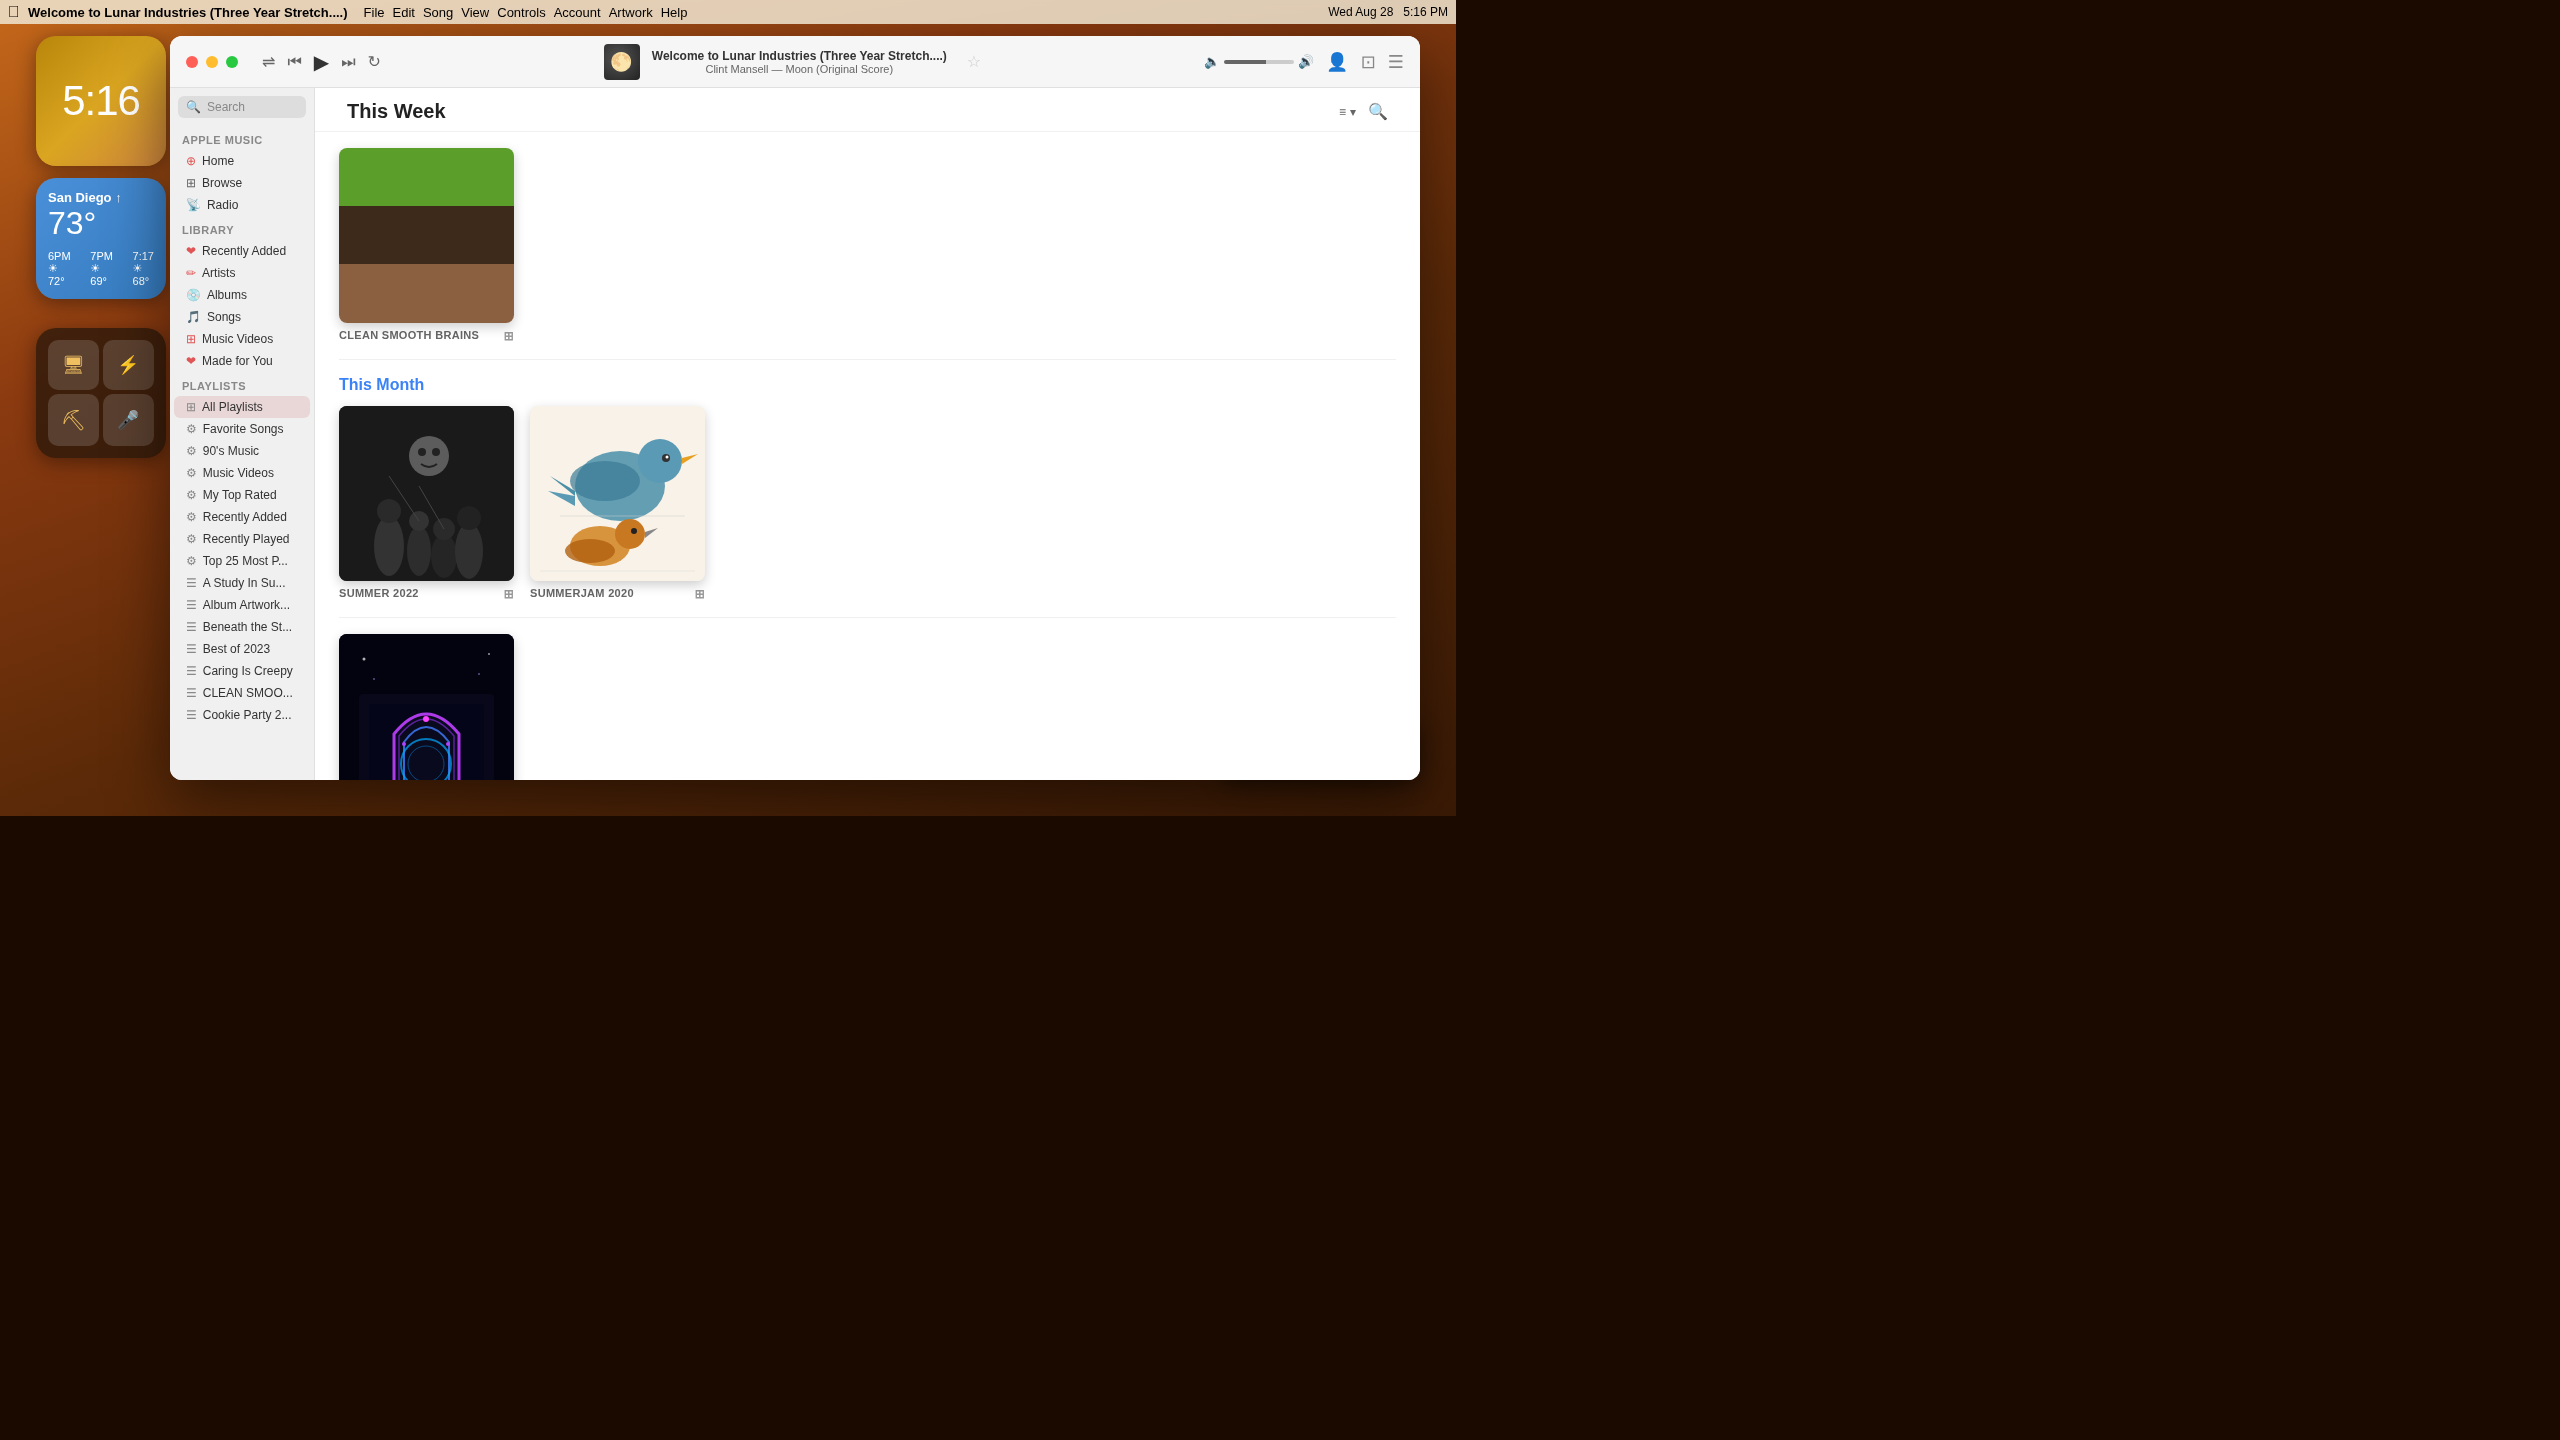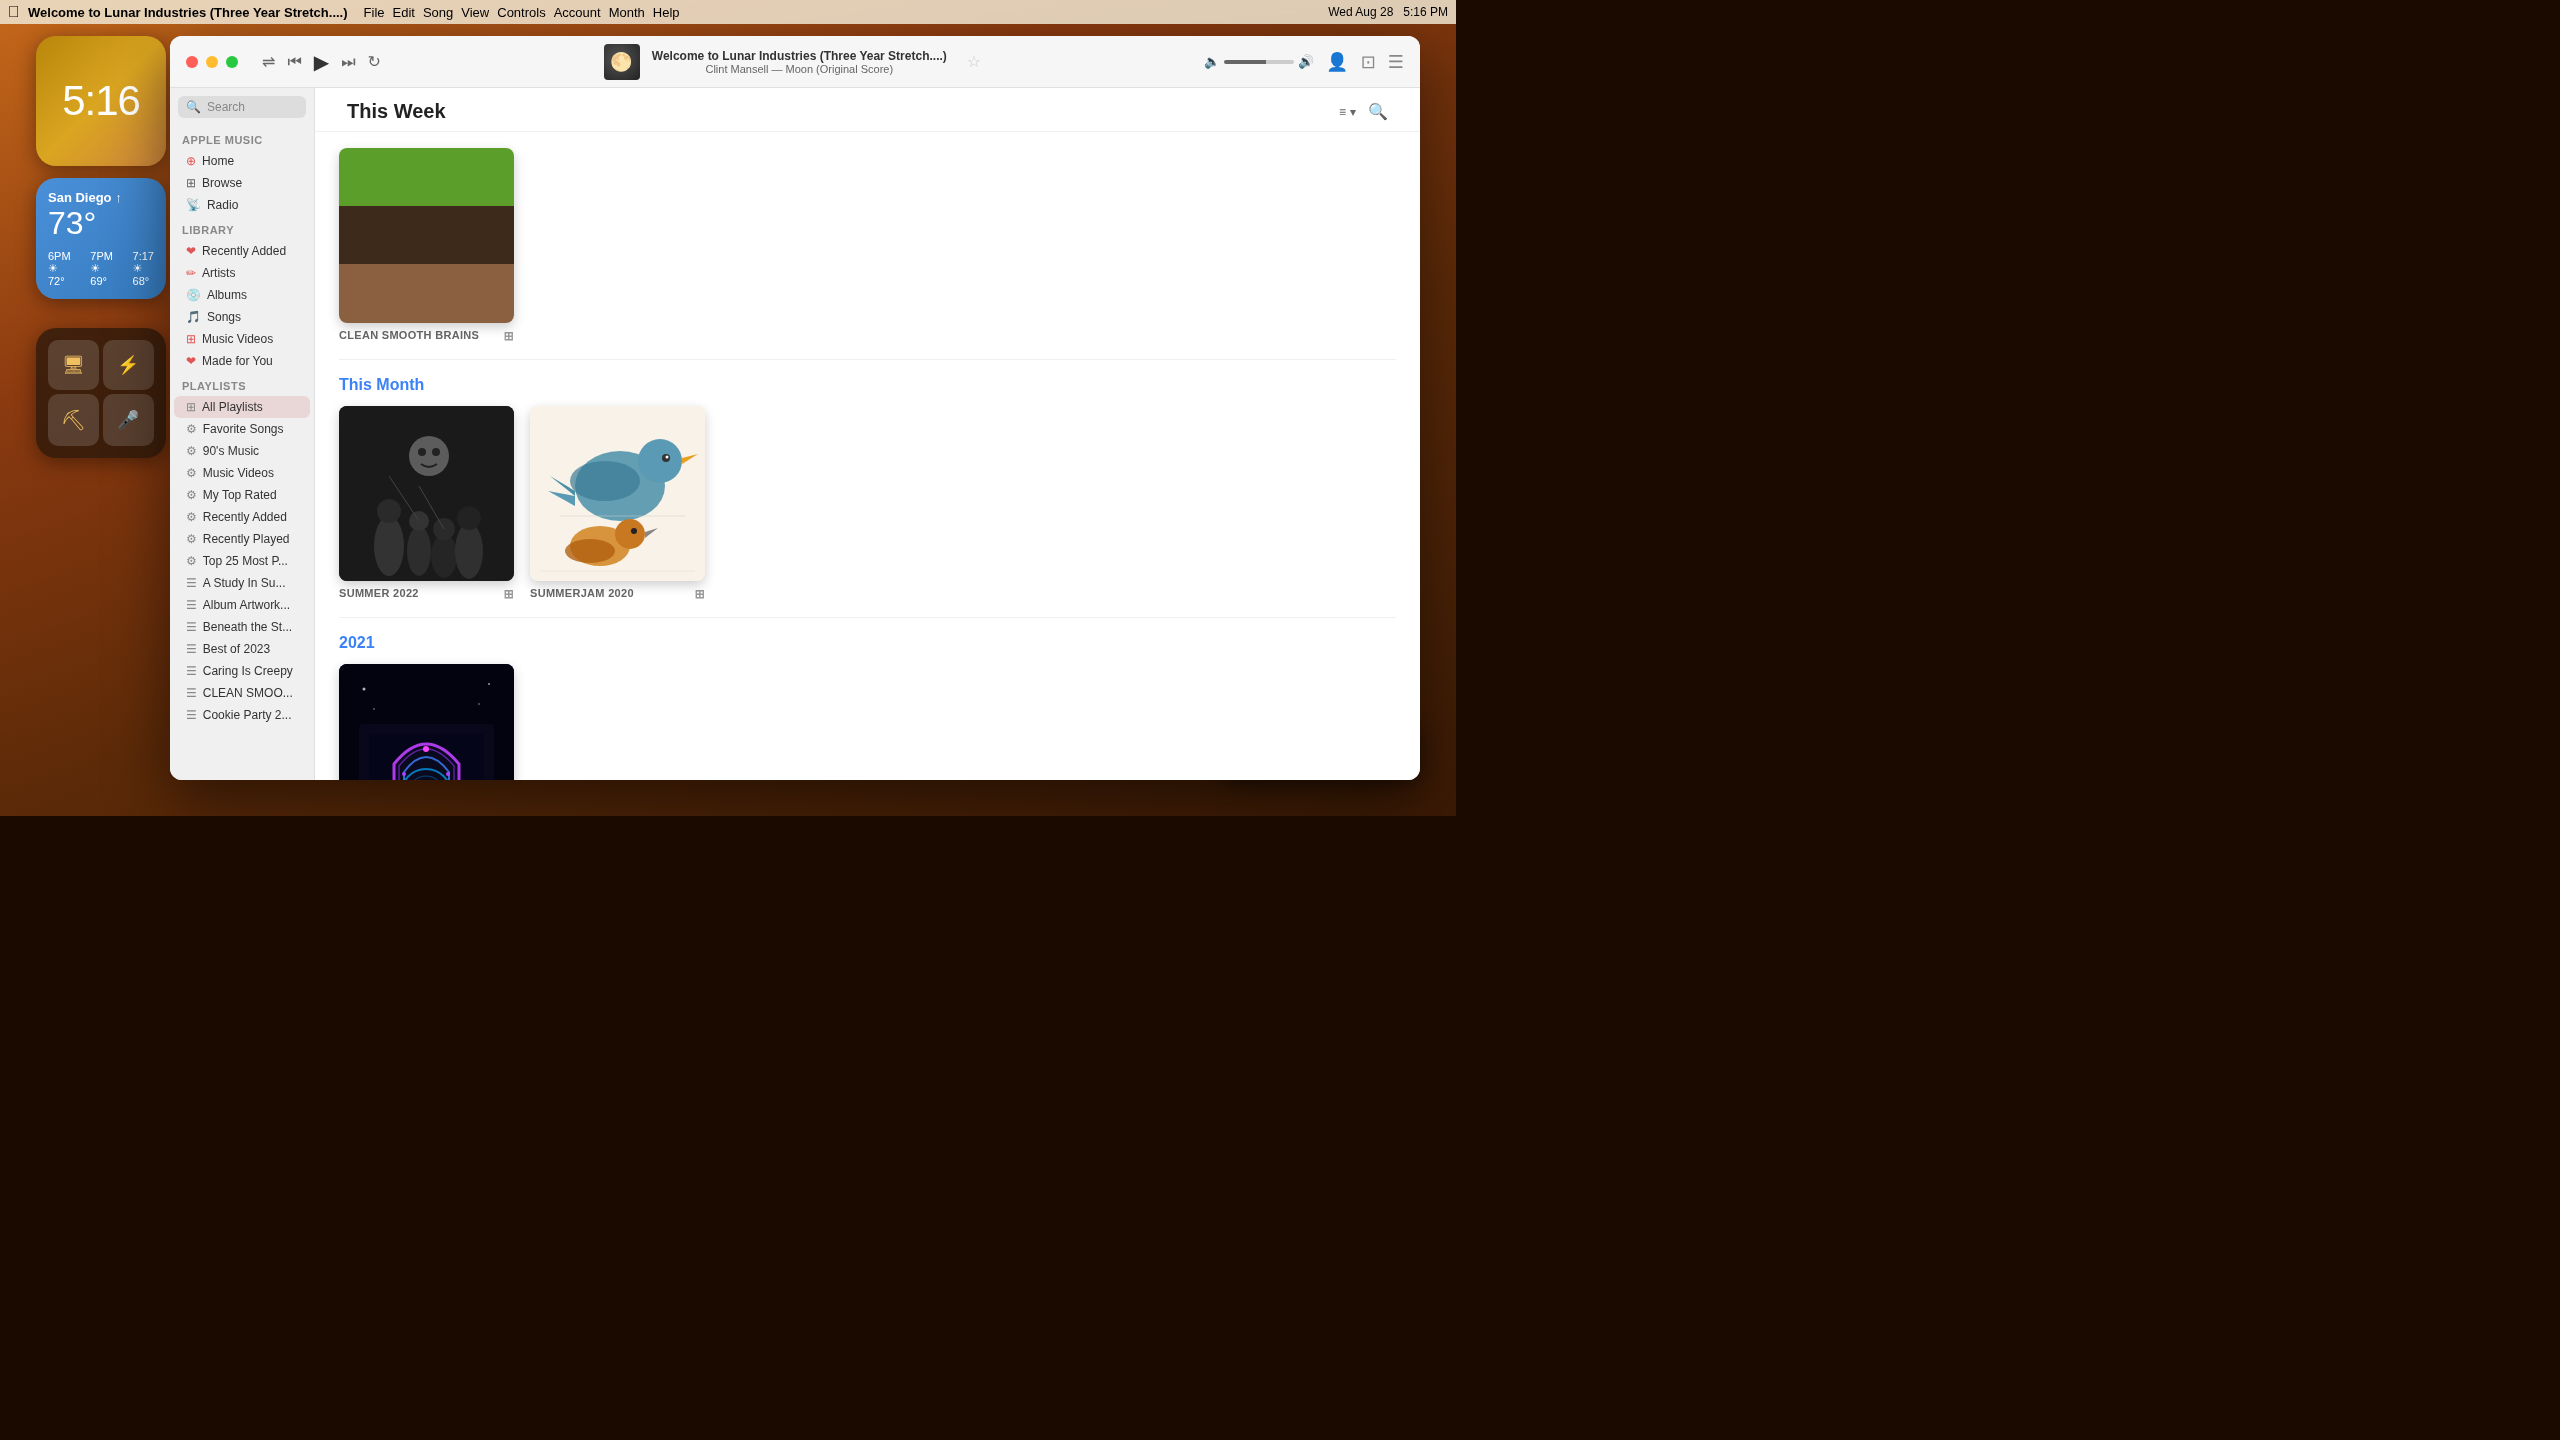--- a/index.html
+++ b/index.html
@@ -421,21 +421,21 @@
 <div class="menubar">
   <span class="menubar-apple"></span>
   <span class="menubar-app-name" style="font-weight:700;font-size:13px">Welcome to Lunar Industries (Three Year Stretch....)</span>
   <div class="menubar-items">
     <span class="menubar-item">File</span>
     <span class="menubar-item">Edit</span>
     <span class="menubar-item">Song</span>
     <span class="menubar-item">View</span>
     <span class="menubar-item">Controls</span>
     <span class="menubar-item">Account</span>
-    <span class="menubar-item">Month</span>
+    <span class="menubar-item">Artwork</span>
     <span class="menubar-item">Help</span>
   </div>
   <div class="menubar-right">
     <span>Wed Aug 28 &nbsp; 5:16 PM</span>
   </div>
 </div>
 
 <div class="widget-clock">
   <div class="time">5:16</div>
 </div>
@@ -729,21 +729,20 @@
               <span class="playlist-label-icon">⊞</span>
             </div>
           </div>
 
         </div>
       </div>
 
       <div class="section-divider"></div>
 
       <div class="content-section">
-        <h2 class="section-title">2021</h2>
         <div class="playlist-grid">
 
           <div class="playlist-card">
             <div class="playlist-artwork artwork-neon" style="width:175px;height:175px;border-radius:8px;overflow:hidden;position:relative;">
               <svg width="175" height="175" viewBox="0 0 175 175">
                 <rect width="175" height="175" fill="#03030f"></rect>
 
                 <rect x="20" y="60" width="135" height="115" fill="#08081a" rx="4"></rect>
                 <rect x="30" y="70" width="115" height="95" fill="#05051a" rx="2"></rect>
 

